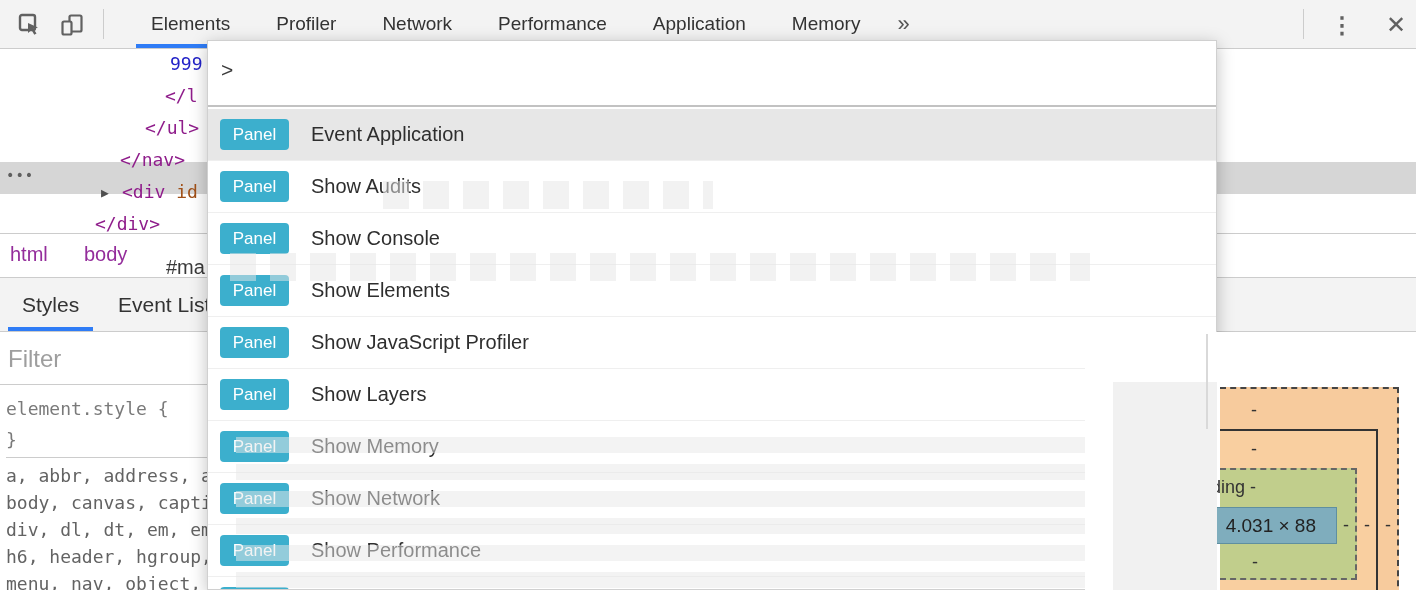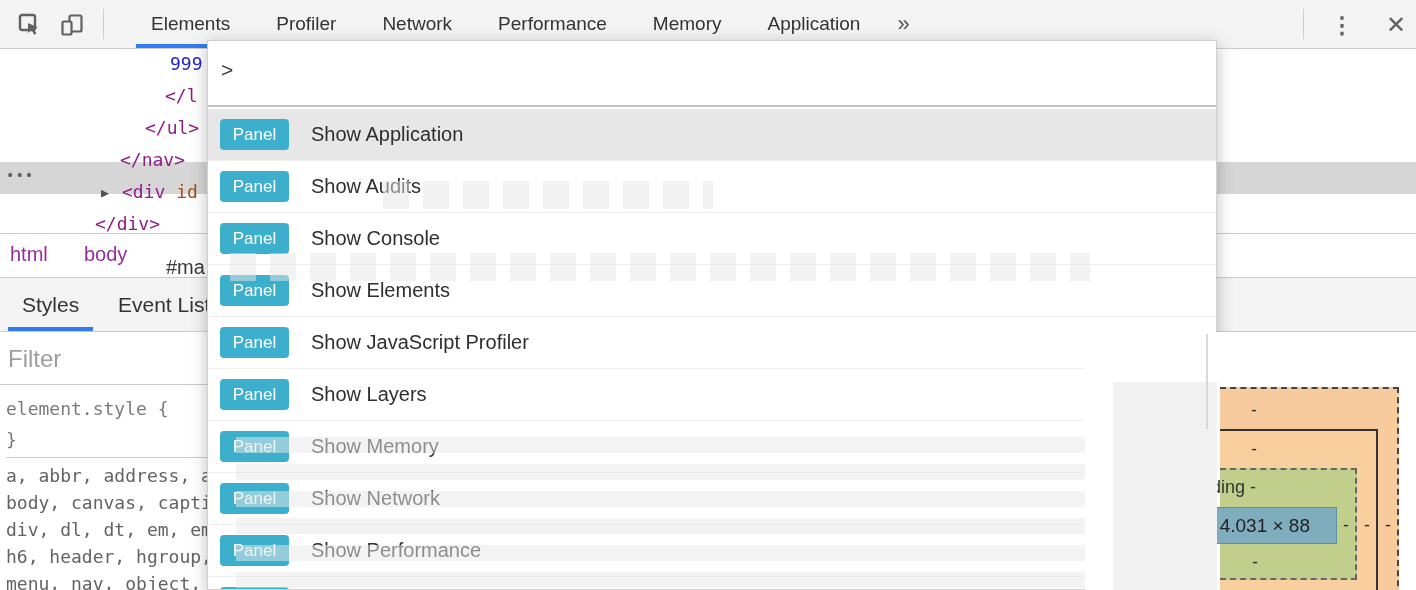--- a/index.html
+++ b/index.html
@@ -84,21 +84,21 @@
   .bm-box { position:absolute; }
   .bm-margin  { left:135px; top:55px;  width:179px; height:240px; background:#f7cb9d;
                 border-top:2px dashed #444; border-right:2px dashed #444; }
   .bm-border  { left:135px; top:97px;  width:158px; height:200px; background:#f9cfa0;
                 border-top:2px solid #333; border-right:2px solid #333; }
   .bm-padding { left:135px; top:136px; width:137px; height:112px; background:#c1ce8c;
                 border-top:2px dashed #666; border-right:2px dashed #666;
                 border-bottom:2px dashed #666; }
   .bm-content { left:120px; top:175px; width:132px; height:37px; background:#7fadbd;
                 border:1px solid #5f8fa0; display:flex; align-items:center;
-                justify-content:flex-end; padding-right:26px; color:#222; font-size:19px;
+                justify-content:flex-end; padding-right:20px; color:#222; font-size:19px;
                 z-index:1; }
   .bm-label { position:absolute; z-index:2; white-space:pre; }
   .ghost-white { position:absolute; left:0; top:0; width:132px; height:258px; background:#fff; z-index:3; }
   .ghost-gray  { position:absolute; left:28px; top:50px; width:104px; height:208px;
                  background:#f1f1f1; z-index:4; }
   .ghost-vline { position:absolute; left:121px; top:2px; width:2px; height:95px;
                  background:#d9d9d9; z-index:5; }
   svg { display:block; }
 </style>
 </head>
@@ -119,22 +119,22 @@
         <rect x="3.5" y="9.5" width="9" height="13" rx="1.5" fill="#f3f3f3" stroke="#616161" stroke-width="2.2"></rect>
       </svg>
     </div>
     <div class="tb-sep" style="left:103px"></div>
 
     <div class="tabs">
       <div class="tab active">Elements</div>
       <div class="tab">Profiler</div>
       <div class="tab">Network</div>
       <div class="tab">Performance</div>
+      <div class="tab">Application</div>
       <div class="tab">Memory</div>
-      <div class="tab">Application</div>
       <div class="tab chevron">»</div>
     </div>
 
     <div class="tb-sep" style="left:1303px"></div>
     <div class="tb-icon kebab">⋮</div>
     <div class="tb-icon closex">✕</div>
   </div>
 
   <div class="elements-pane">
     <div class="sel-row"></div>
@@ -168,21 +168,21 @@
     <div class="rules-block" id="rules-block"><div>a, abbr, address, article, aside,</div><div>body, canvas, caption, center,</div><div>div, dl, dt, em, embed, fieldset,</div><div>h6, header, hgroup, hr, html, i,</div><div>menu, nav, object, ol, p, pre,</div></div>
   </div>
 
   <div class="dialog">
     <div class="prompt-area">
       <div class="prompt-char">&gt;</div>
     </div>
     <div class="cmd-list" id="cmd-list">
   <div class="cmd-row selected">
     <span class="badge">Panel</span>
-    <span class="cmd-label">Show Application</span>
+    <span class="cmd-label">Event Application</span>
   </div>
 
   <div class="cmd-row">
     <span class="badge">Panel</span>
     <span class="cmd-label">Show Audits</span>
   </div>
 
   <div class="cmd-row">
     <span class="badge">Panel</span>
     <span class="cmd-label">Show Console</span>

